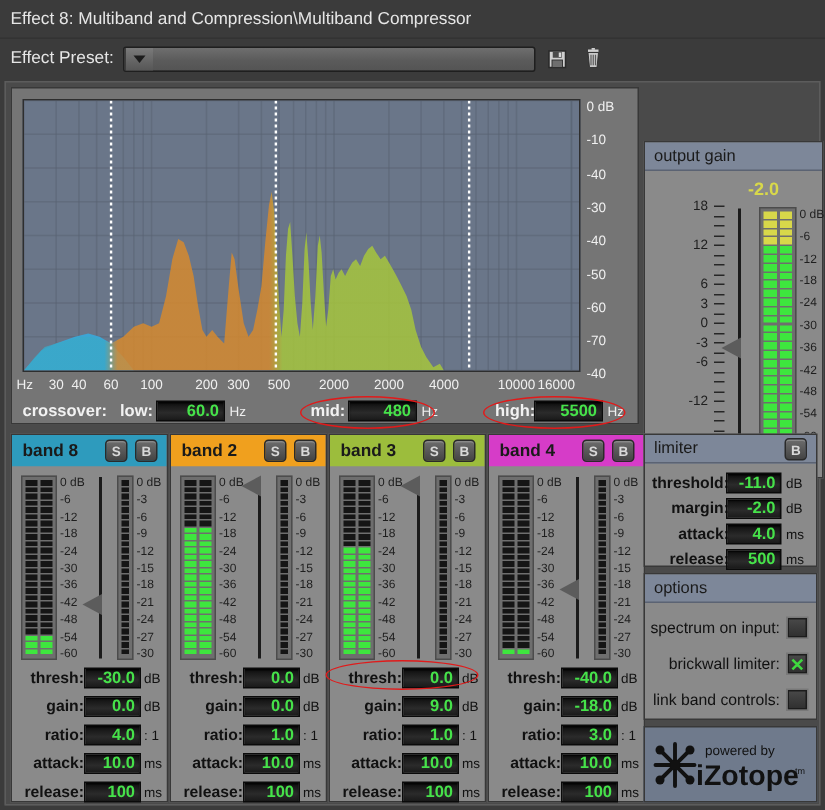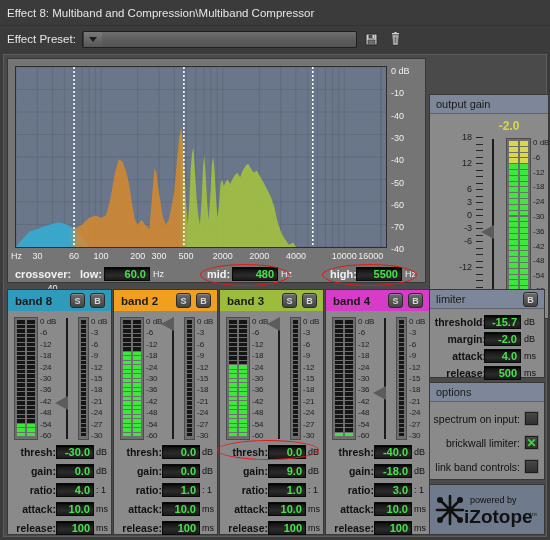--- a/index.html
+++ b/index.html
@@ -239,21 +239,21 @@
           <span style="top: 69.9px;">-30</span>
           <span style="top: 92.2px;">-40</span>
           <span style="top: 114.5px;">-50</span>
           <span style="top: 136.8px;">-60</span>
           <span style="top: 159.1px;">-70</span>
           <span style="top: 181.4px;">-40</span>
         </div>
       <div class="xlabels">
           <span style="left: 3px;">Hz</span>
           <span style="left: 24.4223px;">30</span>
-          <span style="left: 39.6217px; margin-top: 32px;">40</span>
+          <span style="left: 39.6217px;">40</span>
           <span style="left: 61.0441px;">60</span>
           <span style="left: 85.5331px;">100</span>
           <span style="left: 122.155px;">200</span>
           <span style="left: 143.577px;">300</span>
           <span style="left: 170.566px;">500</span>
           <span style="left: 204.688px;">2000</span>
           <span style="left: 241.31px;">2000</span>
           <span style="left: 277.931px;">4000</span>
           <span style="left: 323.843px;">10000</span>
           <span style="left: 350.301px;">16000</span>
@@ -986,21 +986,21 @@
       </div>
 
     <div class="limiter">
       <div class="panel-head">
         <span>limiter</span>
         <span class="sbtn" style="right:6px; top:2px;">B</span>
       </div>
       <div id="limiter-rows" style="position:absolute; left:0; top:20px; right:0; bottom:0;">
           <div class="paramrow" style="left: 0px; top: 5px; width: 116px;">
             <span class="pl" style="right:60px;">threshold:</span>
-            <span class="numfield" style="left:54px;top:0px;width:37px;">-15.7</span>
+            <span class="numfield" style="left:54px;top:0px;width:37px;">-11.0</span>
             <span class="unit" style="left:94px;top:2px;color:#111;">dB</span>
           </div>
           <div class="paramrow" style="left: 0px; top: 22px; width: 116px;">
             <span class="pl" style="right:60px;">margin:</span>
             <span class="numfield" style="left:54px;top:0px;width:37px;">-2.0</span>
             <span class="unit" style="left:94px;top:2px;color:#111;">dB</span>
           </div>
           <div class="paramrow" style="left: 0px; top: 39px; width: 116px;">
             <span class="pl" style="right:60px;">attack:</span>
             <span class="numfield" style="left:54px;top:0px;width:37px;">4.0</span>

